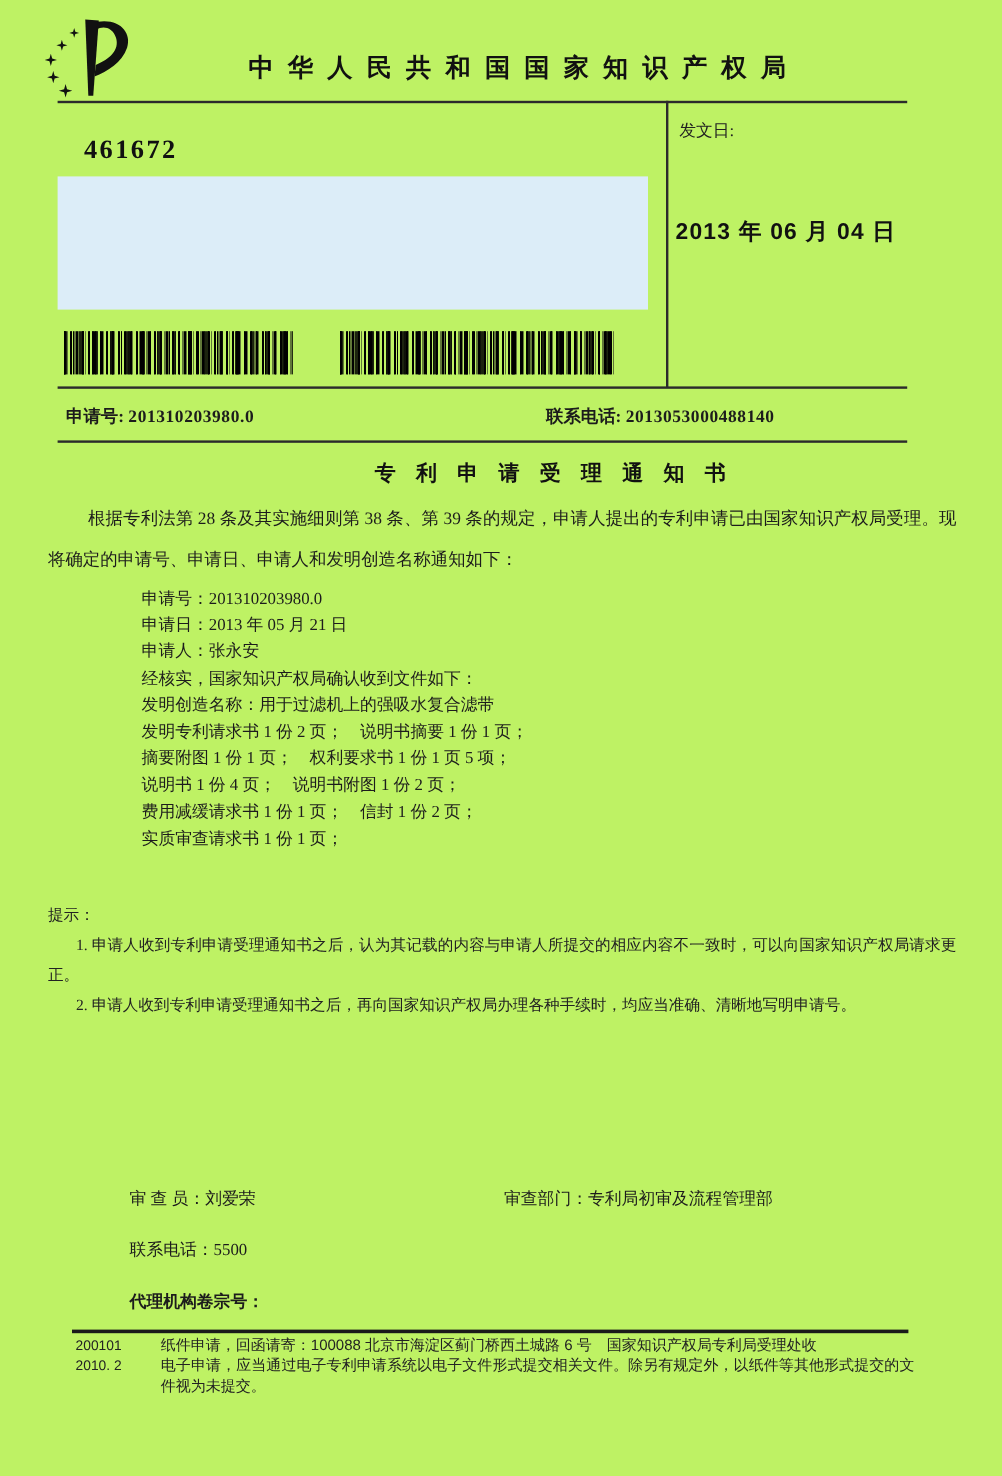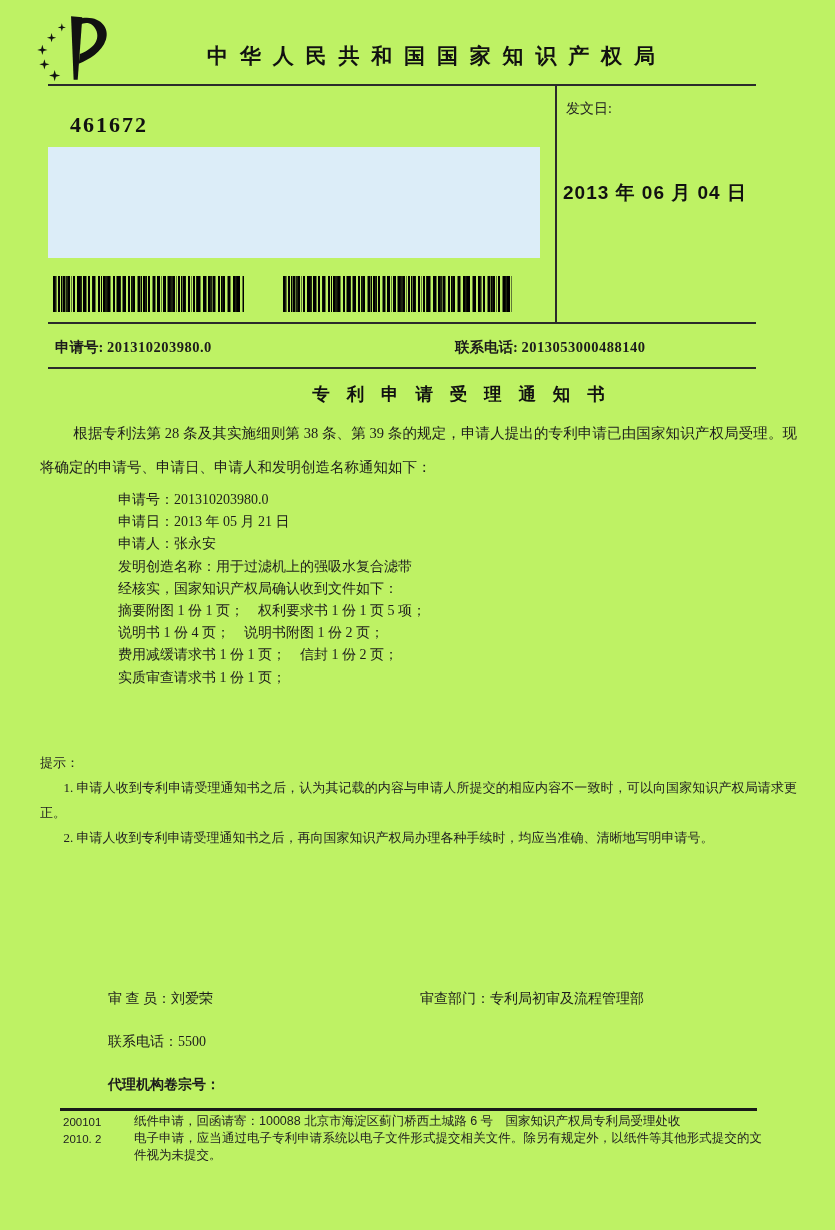--- a/index.html
+++ b/index.html
@@ -108,22 +108,23 @@
   <div class="rule rule-meta-bottom"></div>
 
   <div class="doc-title">专 利 申 请 受 理 通 知 书</div>
 
   <div class="intro">根据专利法第 28 条及其实施细则第 38 条、第 39 条的规定，申请人提出的专利申请已由国家知识产权局受理。现将确定的申请号、申请日、申请人和发明创造名称通知如下：</div>
 
   <div class="details">
     <div>申请号：201310203980.0</div>
     <div>申请日：2013 年 05 月 21 日</div>
     <div>申请人：张永安</div>
+    <div>经核实，国家知识产权局确认收到文件如下：</div>
     <div>发明创造名称：用于过滤机上的强吸水复合滤带</div>
-    <div>经核实，国家知识产权局确认收到文件如下：</div>
+    <div>发明专利请求书 1 份 2 页；    说明书摘要 1 份 1 页；</div>
     <div>摘要附图 1 份 1 页；    权利要求书 1 份 1 页 5 项；</div>
     <div>说明书 1 份 4 页；    说明书附图 1 份 2 页；</div>
     <div>费用减缓请求书 1 份 1 页；    信封 1 份 2 页；</div>
     <div>实质审查请求书 1 份 1 页；</div>
   </div>
 
   <div class="tips">
     <div>提示：</div>
     <div class="tip-item">1. 申请人收到专利申请受理通知书之后，认为其记载的内容与申请人所提交的相应内容不一致时，可以向国家知识产权局请求更正。</div>
     <div class="tip-item">2. 申请人收到专利申请受理通知书之后，再向国家知识产权局办理各种手续时，均应当准确、清晰地写明申请号。</div>

